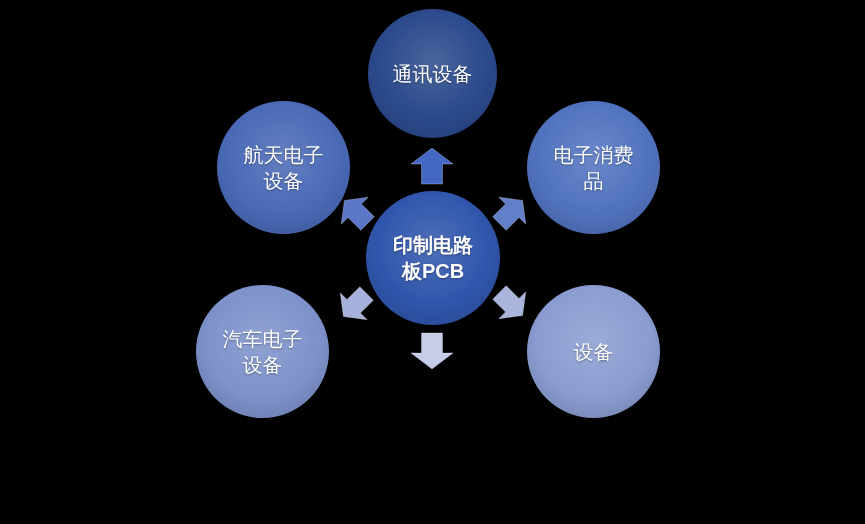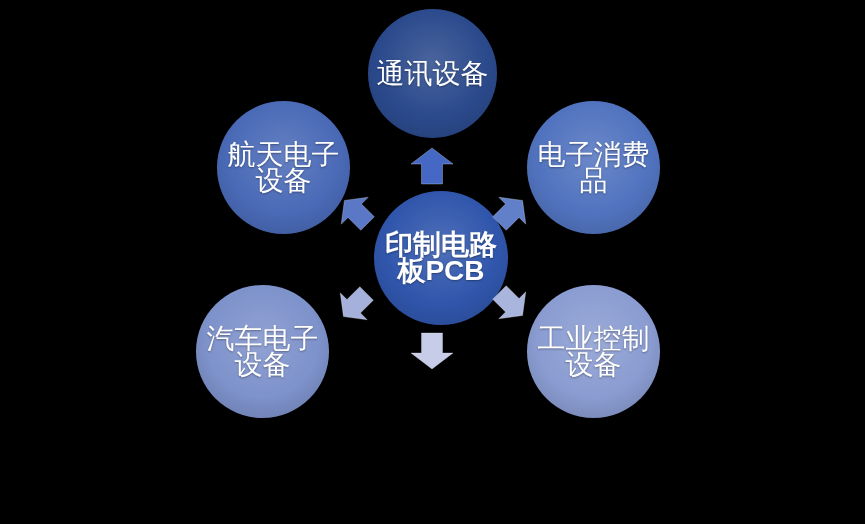--- a/index.html
+++ b/index.html
@@ -16,42 +16,42 @@
   }
   
   .node {
     position: absolute;
     border-radius: 50%;
     display: flex;
     flex-direction: column;
     align-items: center;
     justify-content: center;
     color: var(--text, #fff);
-    font-size: 28px;
+    font-size: 20px;
     line-height: 26px;
     text-align: center;
     text-shadow: 0 1px 2px rgba(0,0,0,0.35);
     box-shadow: 0 3px 8px rgba(0,0,0,0.55);
   }
   .node::after {
     content: "";
     position: absolute; inset: 0;
     border-radius: 50%;
     background: radial-gradient(circle at 50% 42%,
                 rgba(255,255,255,0.15) 0%,
                 rgba(255,255,255,0.00) 55%,
                 rgba(0,0,0,0.22) 100%);
     pointer-events: none;
   }
   .node .line { position: relative; z-index: 1; }
 
   .node-top          { left: 368px; top:   9px; width: 129px; height: 129px; background: var(--node-top); }
   .node-upper-left   { left: 217px; top: 101px; width: 133px; height: 133px; background: var(--node-upper-left); }
   .node-upper-right  { left: 527px; top: 101px; width: 133px; height: 133px; background: var(--node-upper-right); }
-  .node-center       { left: 374px; top: 191px; width: 134px; height: 134px; background: var(--node-center); font-weight: bold; }
+  .node-center       { left: 366px; top: 191px; width: 134px; height: 134px; background: var(--node-center); font-weight: bold; }
   .node-lower-left   { left: 196px; top: 285px; width: 133px; height: 133px; background: var(--node-lower-left); }
   .node-lower-right  { left: 527px; top: 285px; width: 133px; height: 133px; background: var(--node-lower-right); }
   .node-bottom       { left: 370px; top: 380px; width: 130px; height: 130px; background: var(--node-bottom); }
 
   
   .arrow { position: absolute; }
   .arrow svg { display: block; width: 100%; height: 100%; }
   .arrow path { stroke: rgba(255,255,255,0.28); stroke-width: 1; }
   .arrow-up         { left: 410px; top: 147px; width: 44px; height: 38px; }
   .arrow-down       { left: 410px; top: 332px; width: 44px; height: 38px; transform: rotate(180deg); }
@@ -89,21 +89,20 @@
     <div class="line">印制电路</div>
     <div class="line">板PCB</div>
   </div>
 
   <div class="node node-lower-left">
     <div class="line">汽车电子</div>
     <div class="line">设备</div>
   </div>
 
   <div class="node node-lower-right">
-    <div class="line">工业控制</div>
     <div class="line">设备</div>
   </div>
 
 
   <div class="arrow arrow-up">
     <svg viewBox="0 0 44 38">
         <path d="M22 1 L43 17 L32.5 17 L32.5 37 L11.5 37 L11.5 17 L1 17 Z"></path>
       </svg>
   </div>
   <div class="arrow arrow-up-left">

